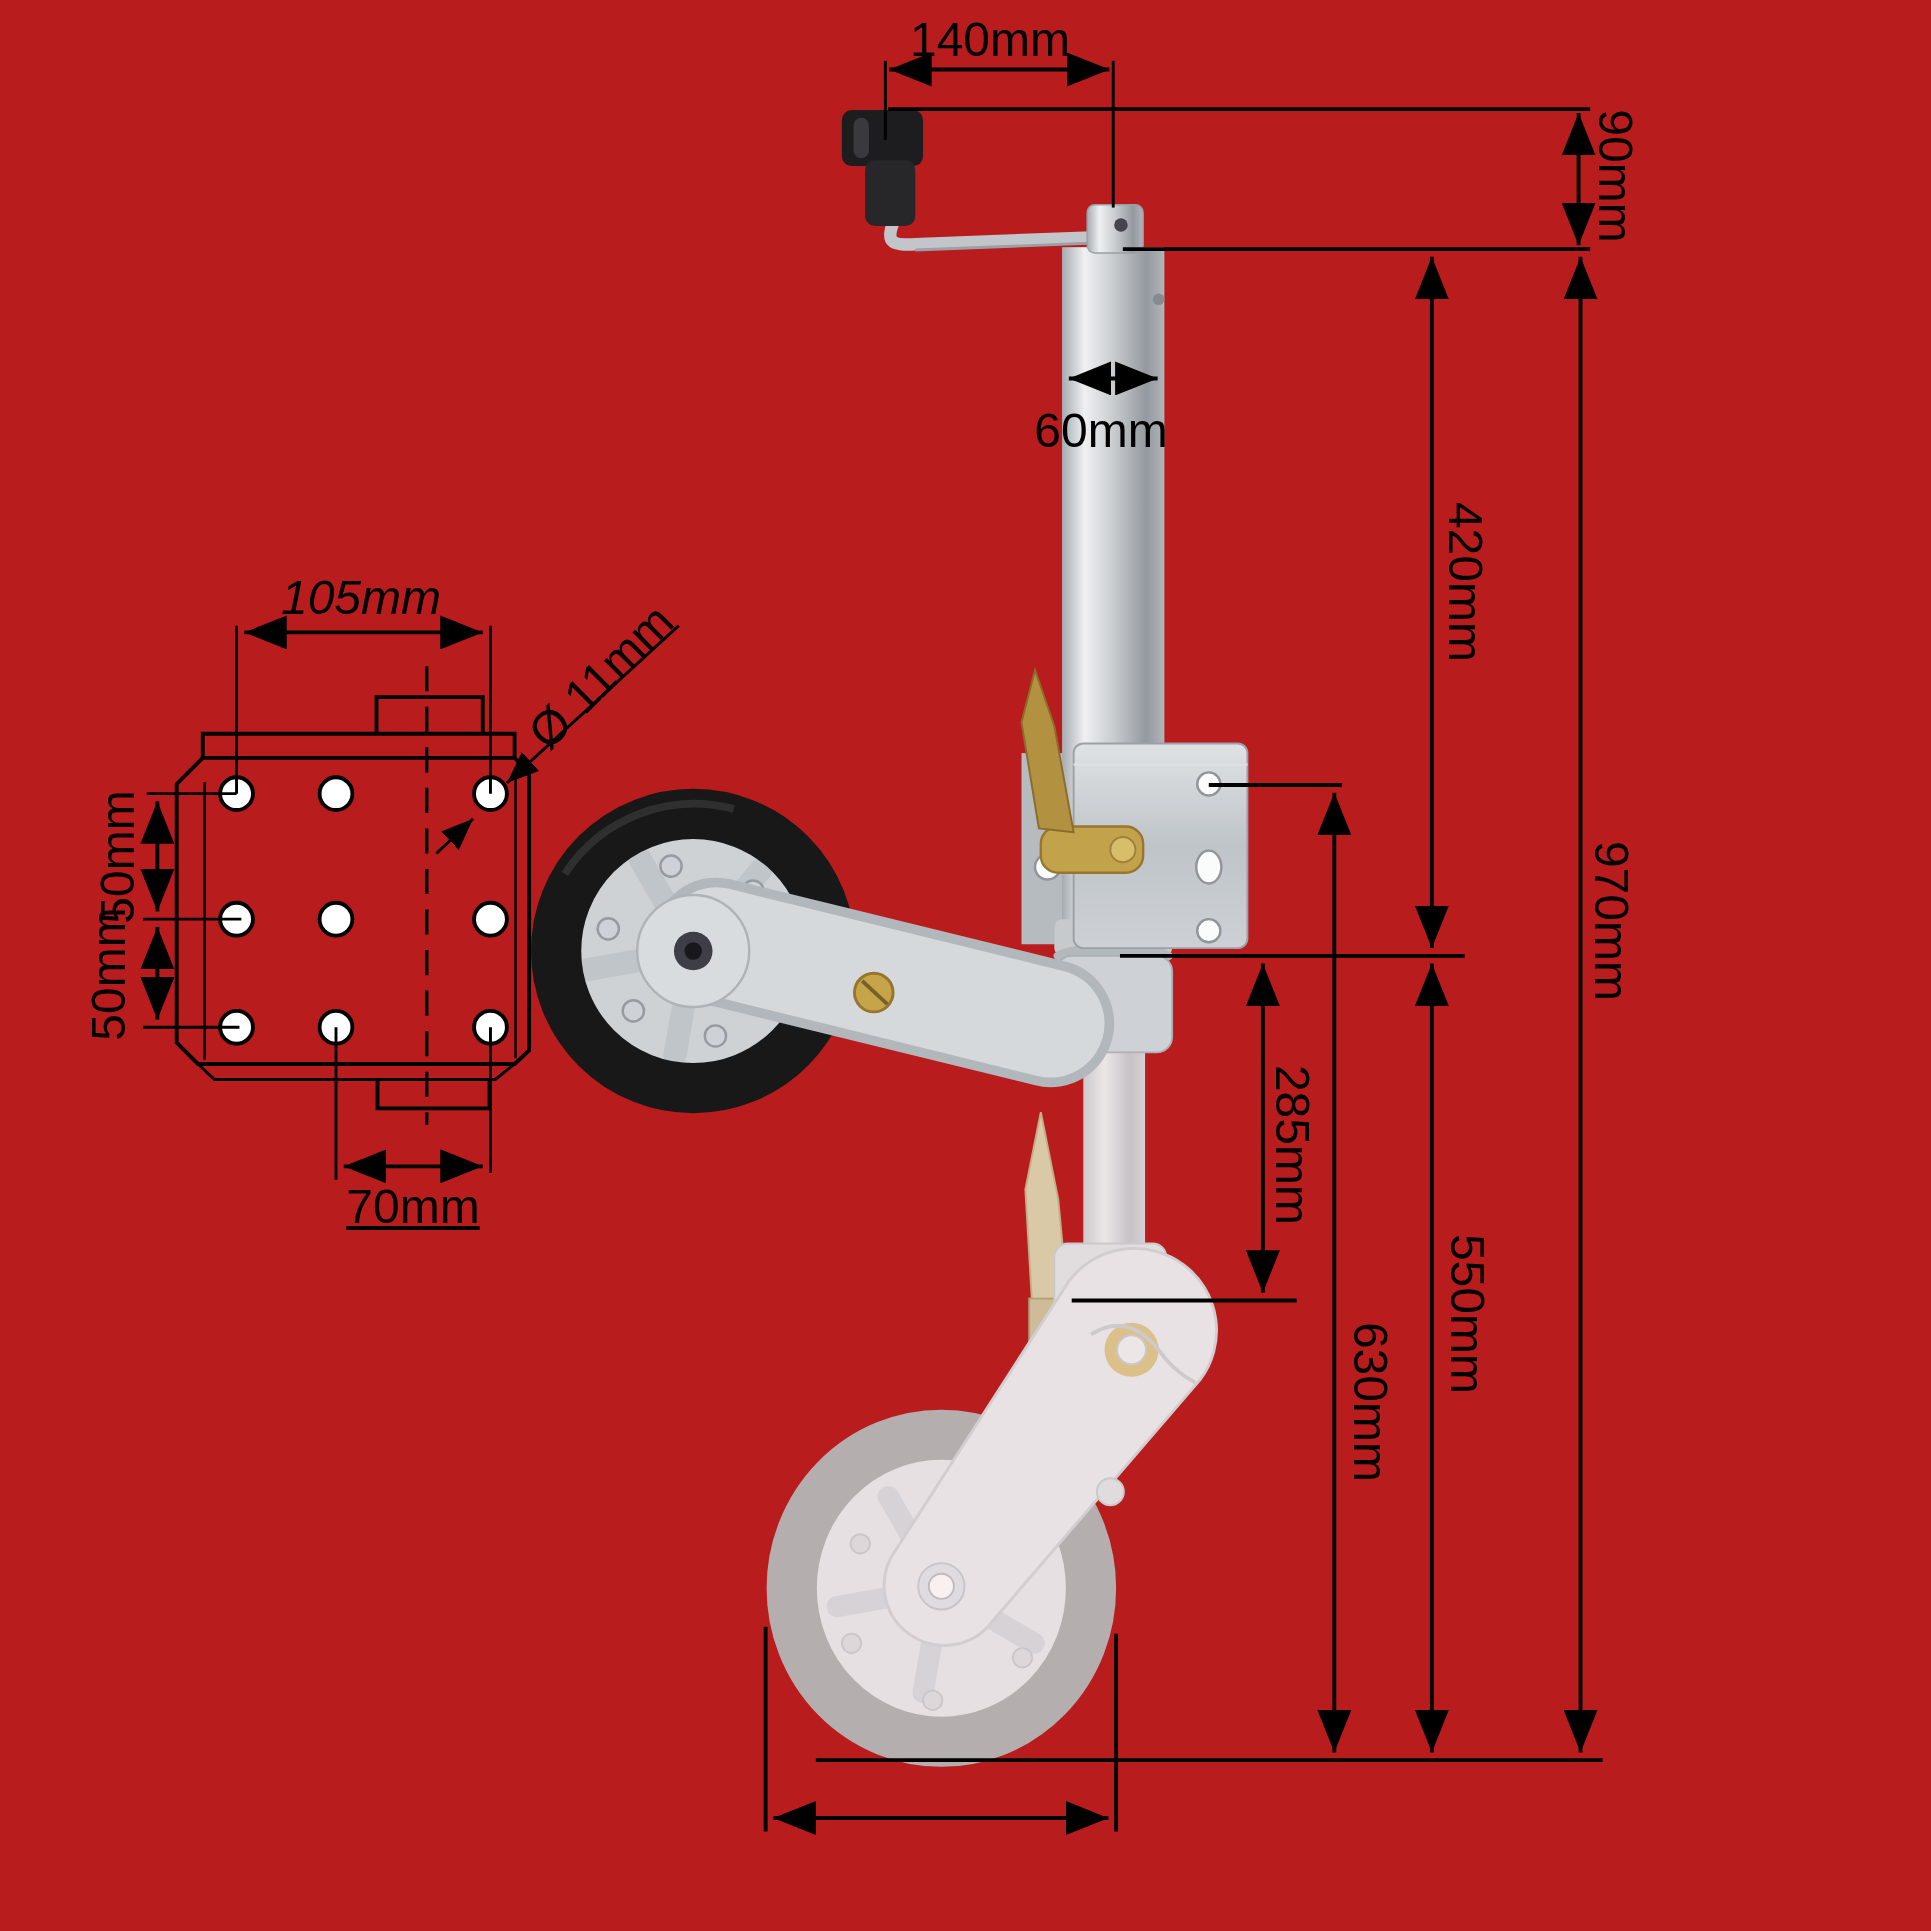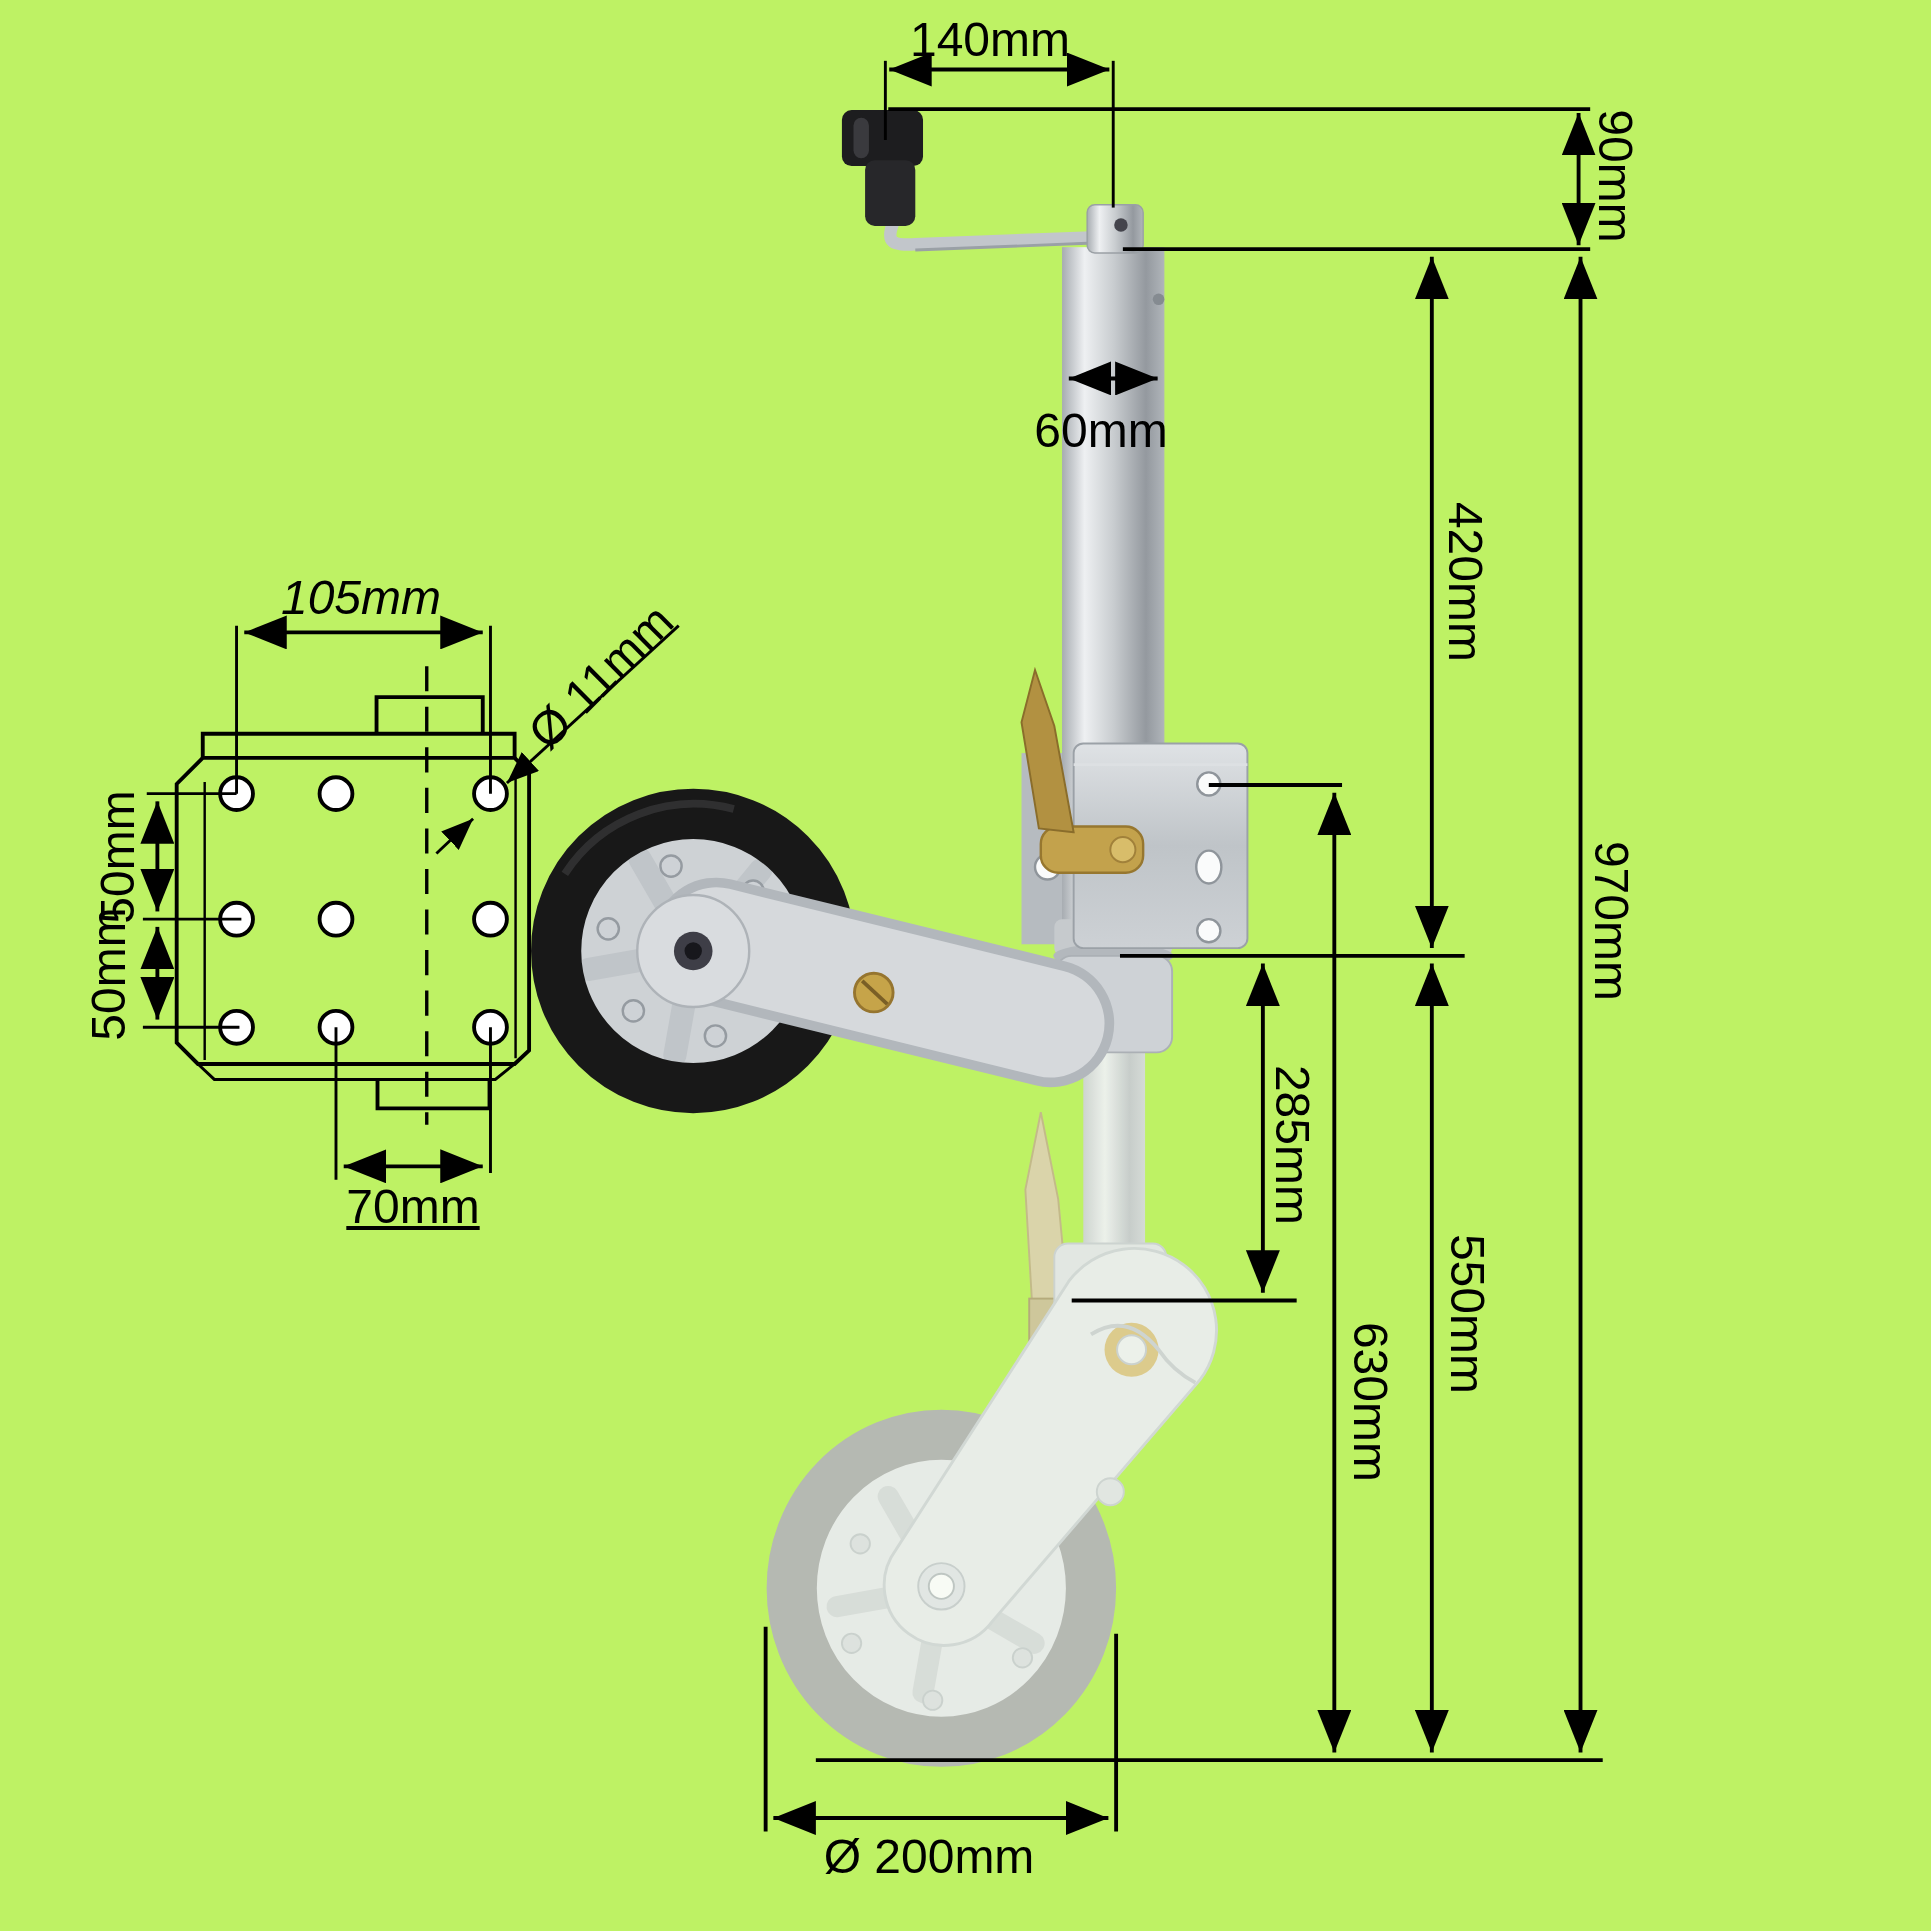--- a/index.html
+++ b/index.html
@@ -1,16 +1,16 @@
 <!DOCTYPE html>
 <html><head>
 <meta charset="utf-8">
 <style>
   html,body{margin:0;padding:0;background:#fff;}
-  .canvas{position:relative;width:1931px;height:1931px;background:#bef264;overflow:hidden;
+  .canvas{position:relative;width:1931px;height:1931px;background:#b91c1c;overflow:hidden;
           font-family:"Liberation Sans", sans-serif;}
   .canvas svg{position:absolute;left:0;top:0;}
   .lbl{position:absolute;width:290px;font:48px/1.04 "Liberation Sans",sans-serif;
        color:#000;text-align:center;white-space:nowrap;}
   .rotR{transform:rotate(90deg);}
   .rotL{transform:rotate(-90deg);}
   .rot45{transform:rotate(-45deg);}
   .wide{width:348px;}
 </style>
 </head>
@@ -189,21 +189,20 @@
 </svg>
 
 <div class="lbl" style="left:845px;top:14.5px;">140mm</div>
 <div class="lbl rotR" style="left:1470px;top:151px;">90mm</div>
 <div class="lbl" style="left:956px;top:406px;">60mm</div>
 <div class="lbl rotR" style="left:1320px;top:557px;">420mm</div>
 <div class="lbl rotR" style="left:1466px;top:896px;">970mm</div>
 <div class="lbl rotR" style="left:1147px;top:1120px;">285mm</div>
 <div class="lbl rotR" style="left:1322px;top:1289px;">550mm</div>
 <div class="lbl rotR" style="left:1225px;top:1377px;">630mm</div>
-<div class="lbl wide" style="left:755px;top:1832px;">Ø 200mm</div>
 
 <div class="lbl" style="left:216px;top:573px;font-style:italic;">105mm</div>
 <div class="lbl rotL" style="left:-27px;top:832px;">50mm</div>
 <div class="lbl rotL" style="left:-36px;top:949px;">50mm</div>
 <div class="lbl" style="left:268px;top:1182px;text-decoration:underline;">70mm</div>
 <div class="lbl rot45" style="left:456px;top:652px;">Ø 11mm</div>
 
 </div>
 
 

